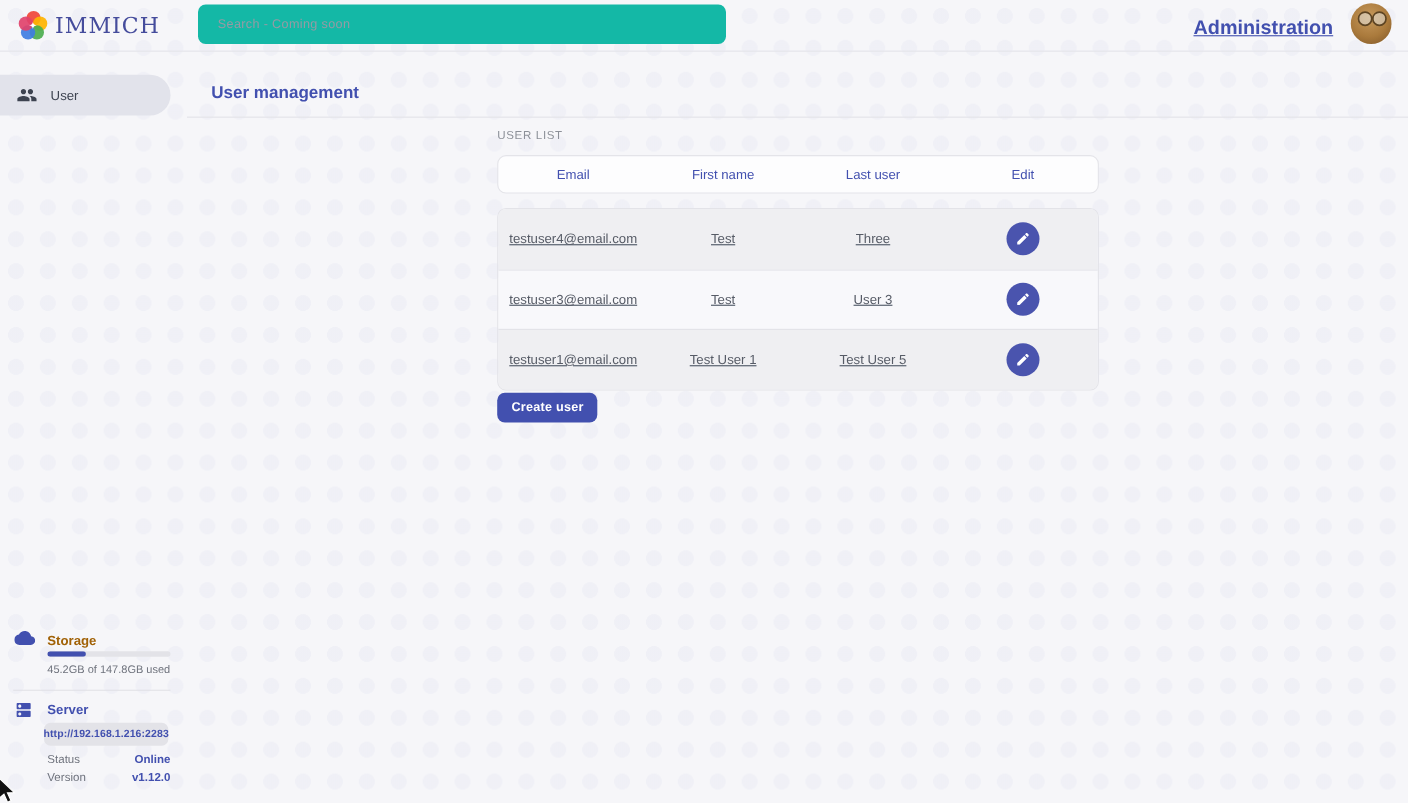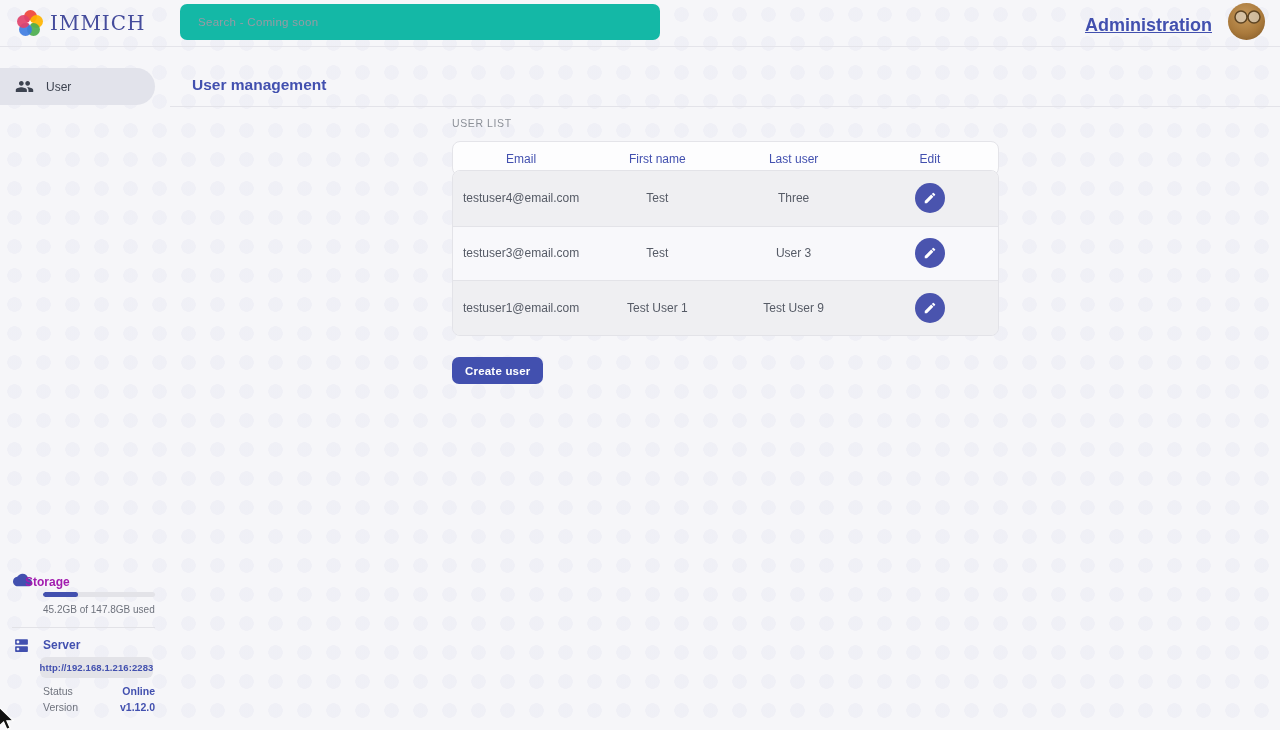--- a/index.html
+++ b/index.html
@@ -79,22 +79,22 @@
     position:absolute; left:452px; top:117px;
     font-size:10.5px; font-weight:500; letter-spacing:0.6px; color:#8c9098;
   }
   .table-head {
     position:absolute; left:452px; top:141px; width:547px; height:35px;
     background:#fdfdfe; border:1px solid #e4e4e9; border-radius:8px;
     display:grid; grid-template-columns:repeat(4,1fr); align-items:center;
   }
   .table-head span { text-align:center; font-size:12px; font-weight:500; color:#4250af; }
   .table-body {
-    position:absolute; left:452px; top:170px; width:547px;
-    border:1px solid #e3e3e8; border-radius:8px; overflow:hidden;
+    position:absolute; left:452px; top:189px; width:547px;
+    border:1px solid #e3e3e8; border-radius:8px; overflow:hidden;text-decoration:underline;
   }
   .table-row {
     height:54.6px; display:grid; grid-template-columns:repeat(4,1fr); align-items:center;
   }
   .table-row:nth-child(odd)  { background:#efeff2; }
   .table-row:nth-child(even) { background:#f8f8fb; }
   .table-row + .table-row { border-top:1px solid #e3e3e8; }
   .table-row .cell { text-align:center; font-size:12px; color:#565b66; }
   .edit-cell { display:flex; justify-content:center; }
   .edit-btn {
@@ -104,21 +104,21 @@
 
   .create-btn {
     position:absolute; left:452px; top:357px; height:27px; padding:0 13px;
     background:#4250af; color:#ffffff; border:none; border-radius:7px;
     font-family:"Liberation Sans", sans-serif; font-size:11.5px; font-weight:700;
     letter-spacing:0.2px; cursor:pointer;
   }
 
   
   .storage-icon { position:absolute; left:13px; top:573px; }
-  .storage-title { position:absolute; left:25px; top:575px; font-size:12px; font-weight:600; color:#a21caf; }
+  .storage-title { position:absolute; left:43px; top:575px; font-size:12px; font-weight:600; color:#a16207; }
   .progress-track {
     position:absolute; left:43px; top:592px; width:112px; height:5px;
     background:#e3e3e8; border-radius:3px; overflow:hidden;
   }
   .progress-fill { height:100%; background:#4250af; border-radius:3px; }
   .storage-usage { position:absolute; left:43px; top:604px; font-size:10px; color:#6f737d; }
 
   .panel-divider { position:absolute; left:12px; top:627px; width:143px; height:1px; background:#e2e2e7; }
 
   .server-icon { position:absolute; left:13px; top:637px; }
@@ -211,21 +211,21 @@
       <button class="edit-btn">
         <svg width="14" height="14" viewBox="0 0 24 24" fill="#ffffff">
           <path d="M3 17.25V21h3.75L17.81 9.94l-3.75-3.75L3 17.25zM20.71 7.04a.996.996 0 0 0 0-1.41l-2.34-2.34a.996.996 0 0 0-1.41 0l-1.83 1.83 3.75 3.75 1.83-1.83z"></path>
         </svg>
       </button>
     </span>
   </div>
   <div class="table-row">
     <span class="cell">testuser1@email.com</span>
     <span class="cell">Test User 1</span>
-    <span class="cell">Test User 9</span>
+    <span class="cell">Test User 5</span>
     <span class="edit-cell">
       <button class="edit-btn">
         <svg width="14" height="14" viewBox="0 0 24 24" fill="#ffffff">
           <path d="M3 17.25V21h3.75L17.81 9.94l-3.75-3.75L3 17.25zM20.71 7.04a.996.996 0 0 0 0-1.41l-2.34-2.34a.996.996 0 0 0-1.41 0l-1.83 1.83 3.75 3.75 1.83-1.83z"></path>
         </svg>
       </button>
     </span>
   </div>
 </div>
 

